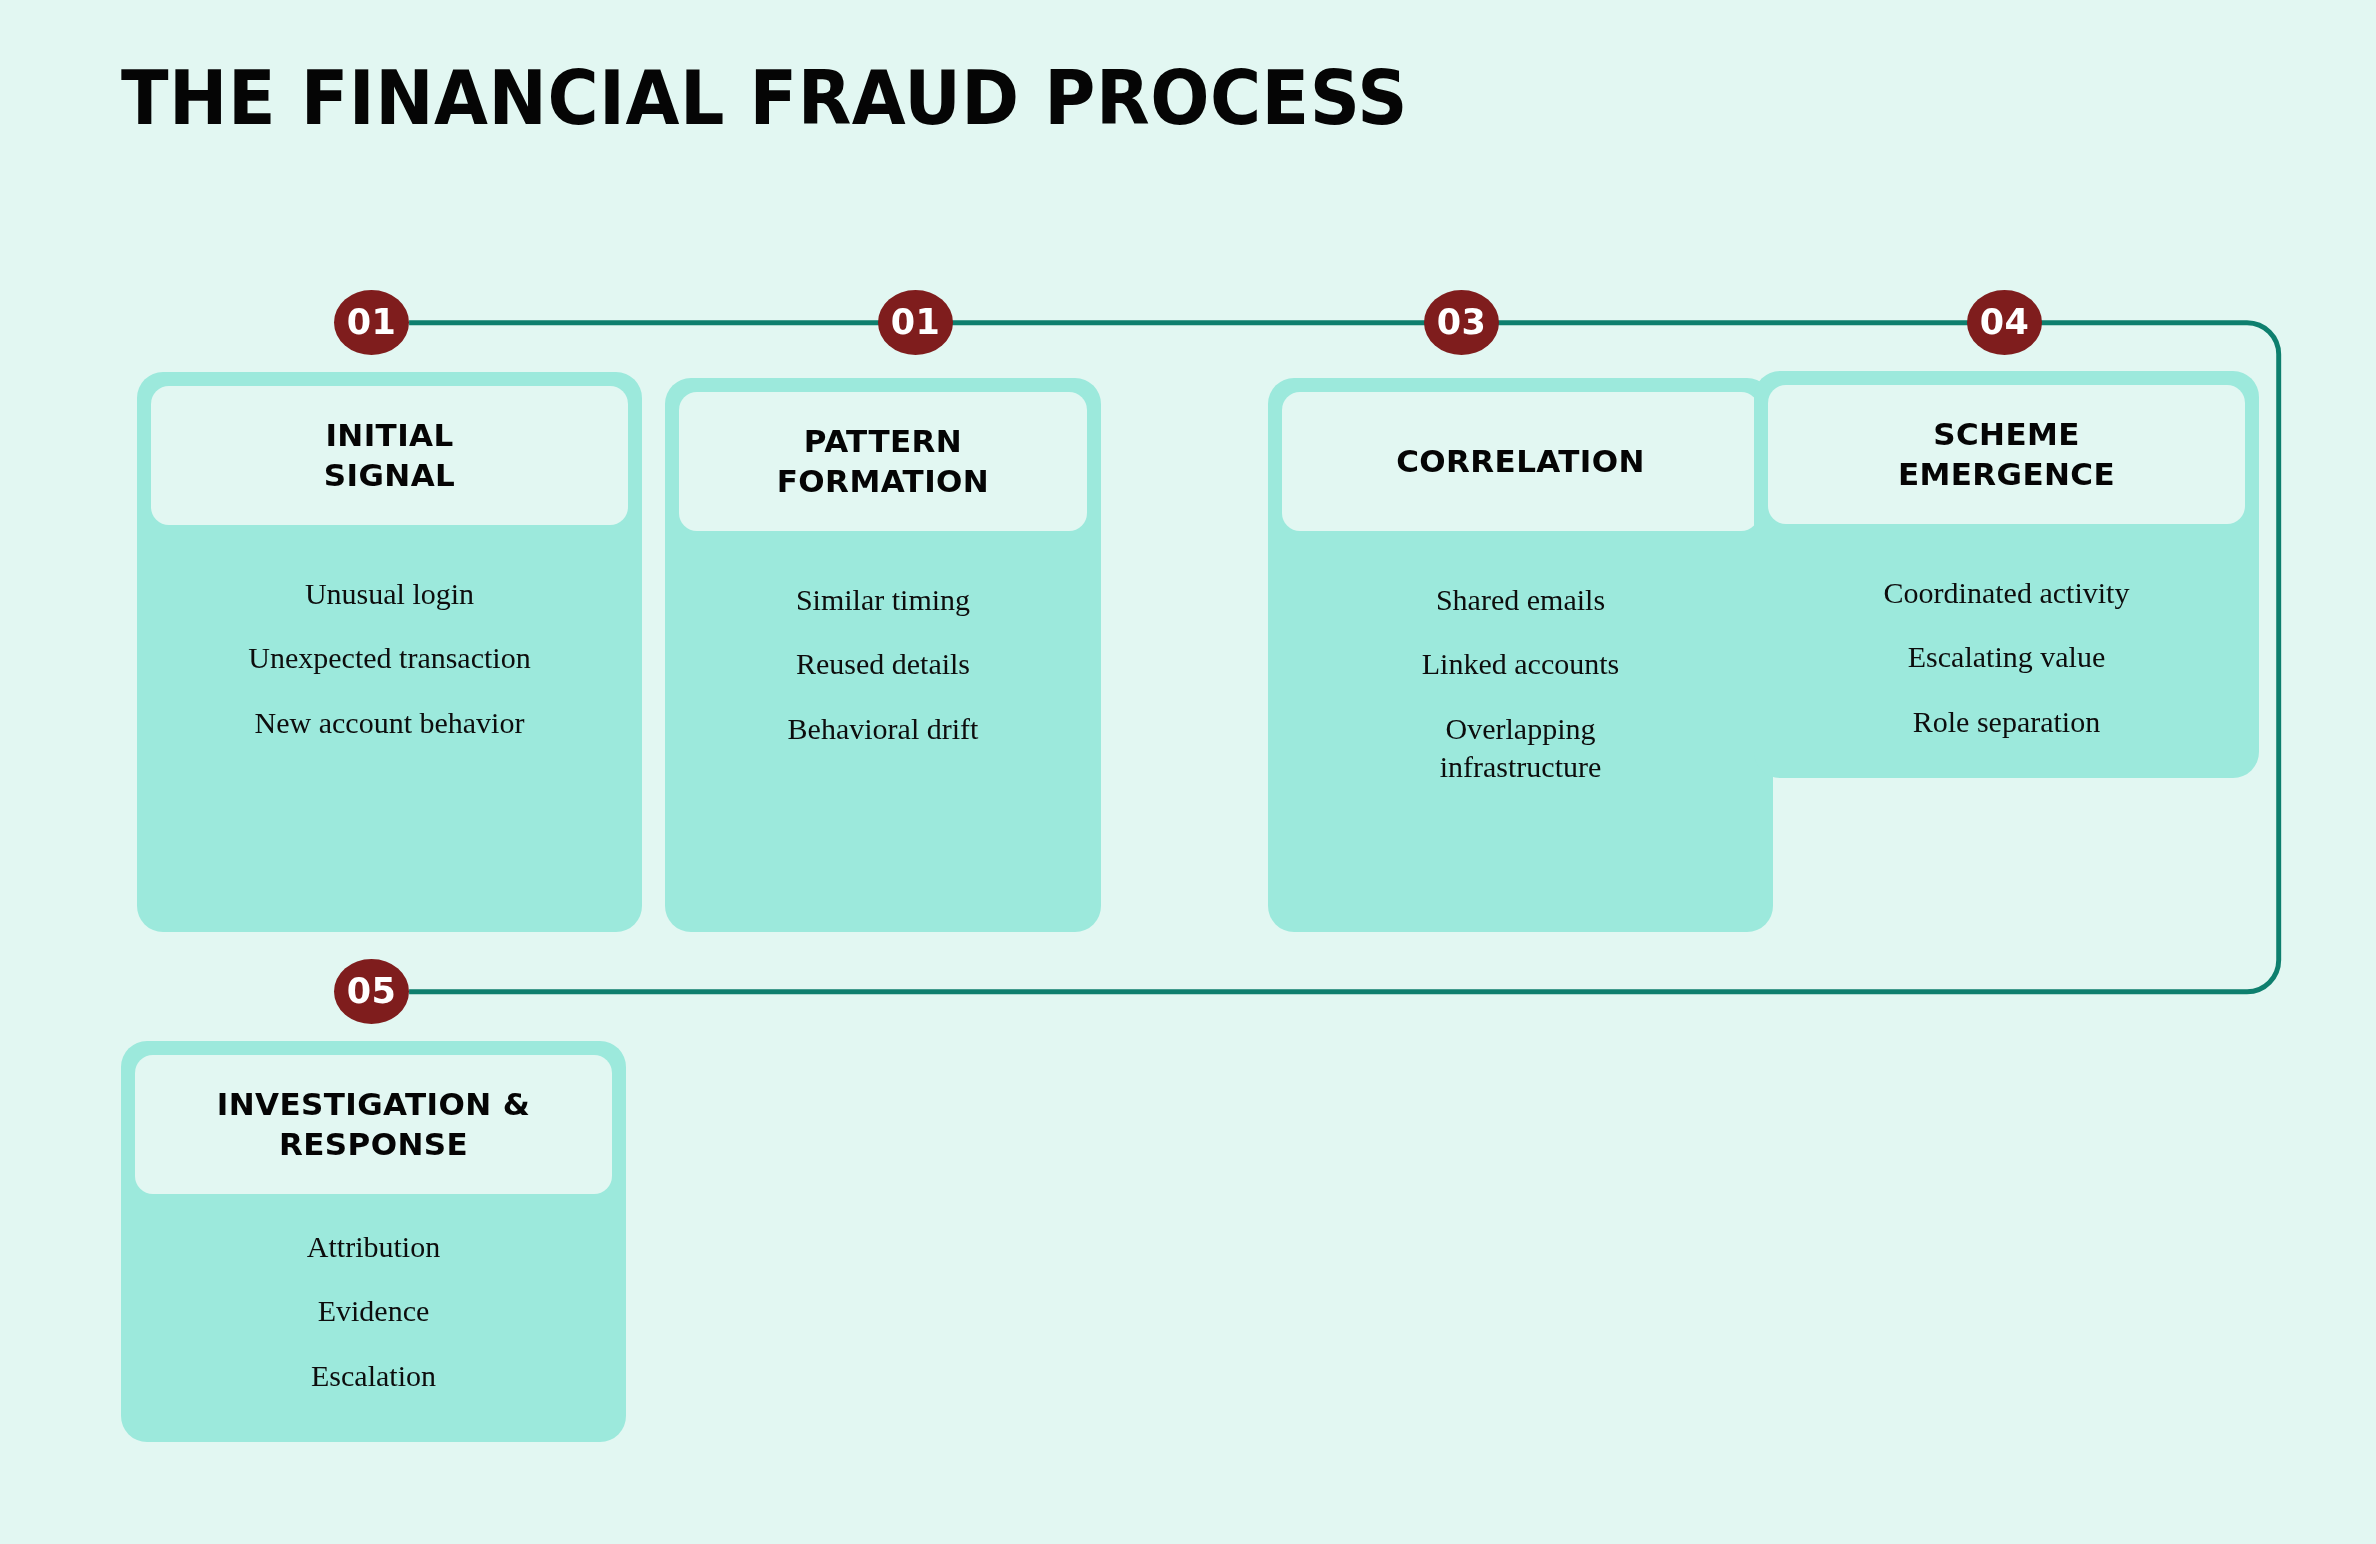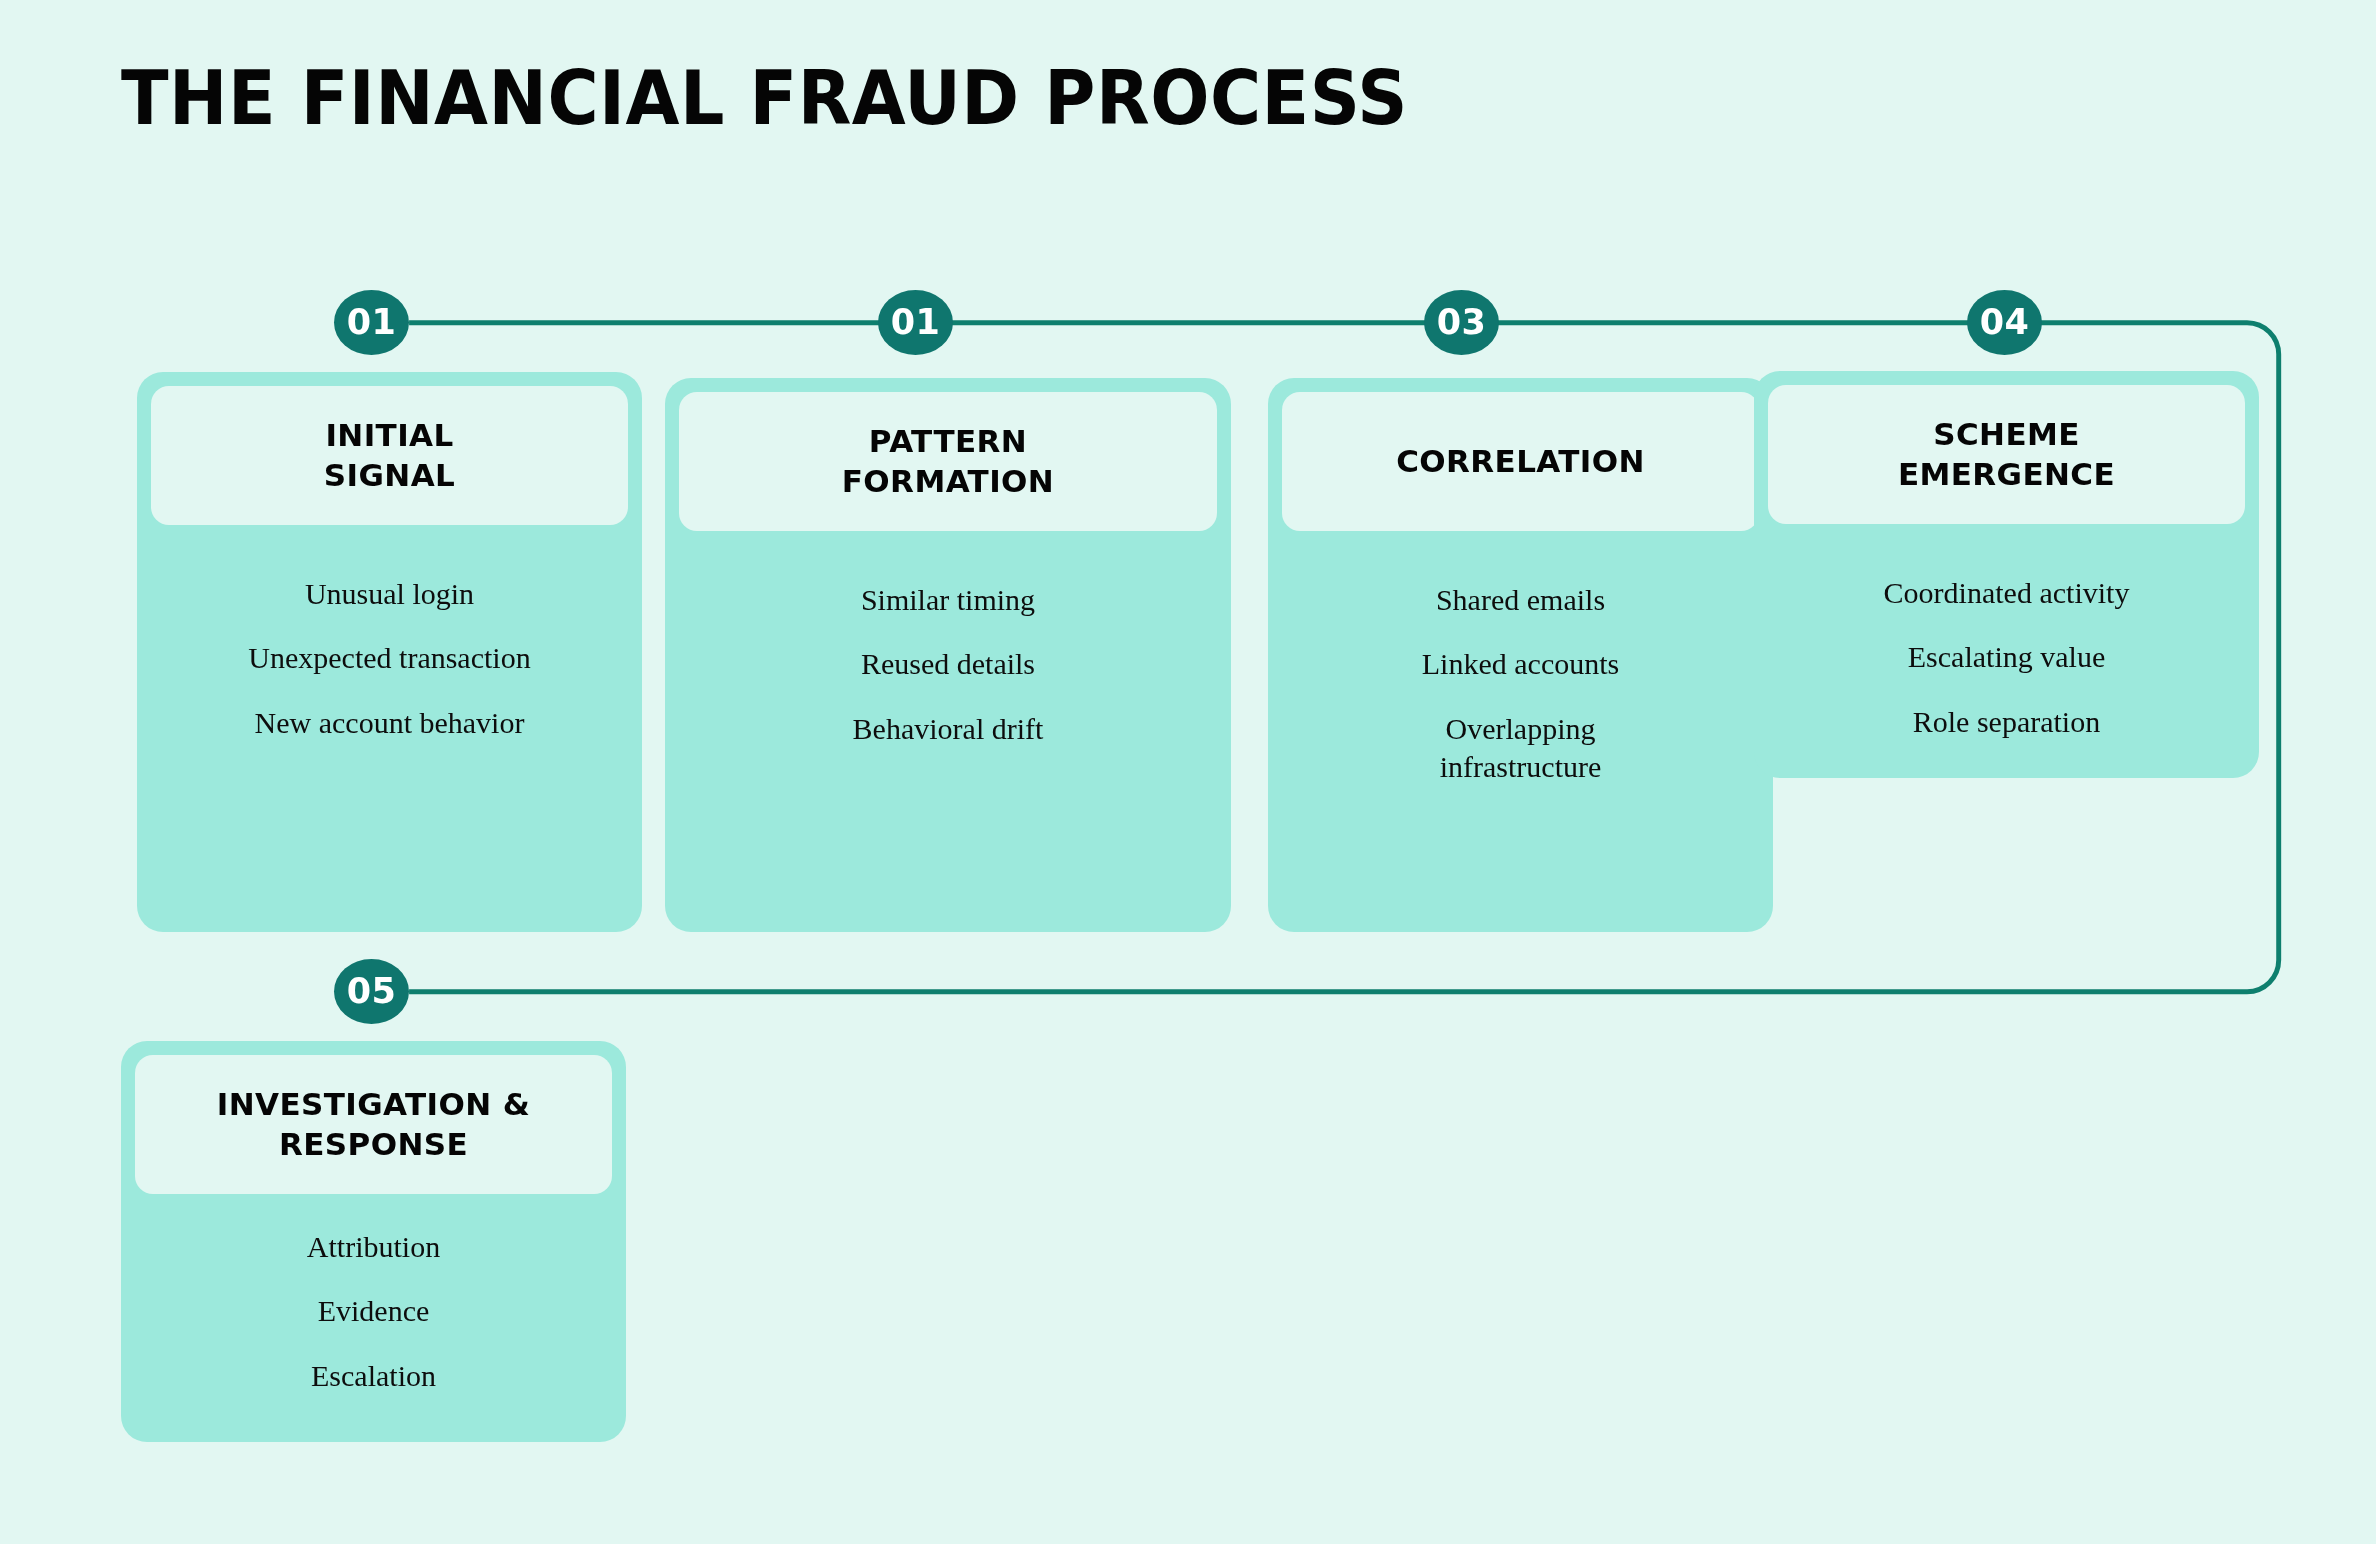--- a/index.html
+++ b/index.html
@@ -105,21 +105,21 @@
     line-height: 1.28;
     max-width: 92%;
   }
 
   
   .badge {
     position: absolute;
     width: 75px;
     height: 65px;
     border-radius: 38px / 33px;
-    background: #0f766e;
+    background: #7f1d1d;
     display: flex;
     align-items: center;
     justify-content: center;
     z-index: 4;
   }
 
   .badge-label {
     font-family: "DejaVu Sans", sans-serif;
     font-weight: 700;
     font-size: 35px;
@@ -148,21 +148,21 @@
     <div class="card-body">
       <div class="card-item">Unusual login</div>
       <div class="card-item">Unexpected transaction</div>
       <div class="card-item">New account behavior</div>
     </div>
   </div>
   <div class="badge" style="left:334px; top:290px;">
     <span class="badge-label">01</span>
   </div>
 
-  <div class="card" style="left:665px; top:378px; width:566px; height:554px;">
+  <div class="card" style="left:665px; top:378px; width:436px; height:554px;">
     <div class="card-header">
       <div class="card-title">PATTERN
 FORMATION</div>
     </div>
     <div class="card-body">
       <div class="card-item">Similar timing</div>
       <div class="card-item">Reused details</div>
       <div class="card-item">Behavioral drift</div>
     </div>
   </div>

